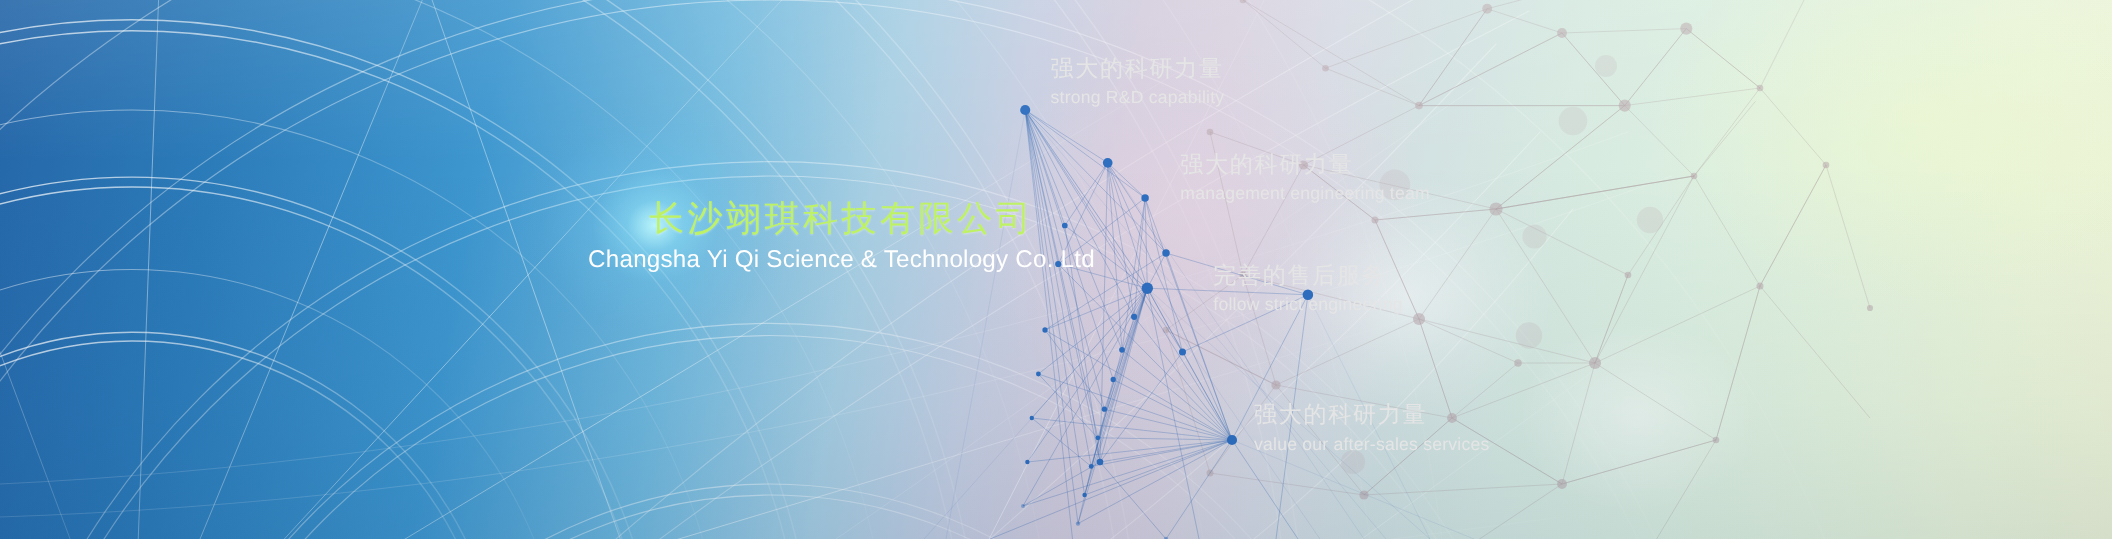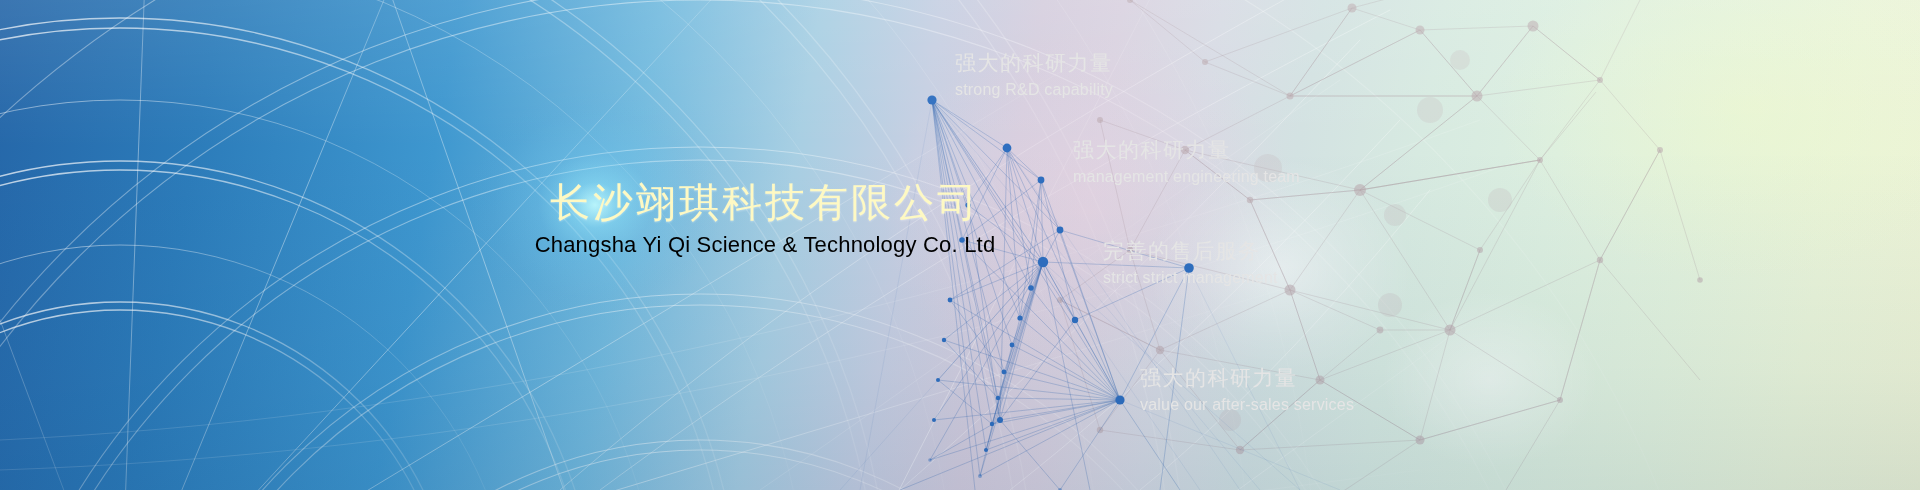--- a/index.html
+++ b/index.html
@@ -82,32 +82,32 @@
   
   .layer{left:0;top:0;width:1920px;height:490px;}
 
   
   #company-title{
     left:485px; top:180px; width:560px;
     text-align:center;
   }
   .title-cn{
     font-family:"Liberation Serif","DejaVu Serif",serif;
-    font-size:40px;
+    font-size:32px;
     letter-spacing:3px;
-    color:#fef9c3;
+    color:#bef264;
     line-height:1.15;
     white-space:nowrap;
     text-shadow:0 1px 2px rgba(255,255,255,0.35);
   }
   .title-en{
     font-family:"Liberation Sans",sans-serif;
     font-size:22px;
     letter-spacing:0.2px;
-    color:#000000;
+    color:#ffffff;
     margin-top:6px;
     white-space:nowrap;
   }
 
   .feature{white-space:nowrap;}
   .feature .f-cn{
     font-family:Liberation Mono, monospace;
     font-size:21px;
     letter-spacing:1.5px;
     color:#e5e5e5;
@@ -464,21 +464,21 @@
     <div class="f-en">strong R&amp;D capability</div>
   </div>
 
   <div class="feature" id="feature-1">
     <div class="f-cn">强大的科研力量</div>
     <div class="f-en">management engineering team</div>
   </div>
 
   <div class="feature" id="feature-2">
     <div class="f-cn">完善的售后服务</div>
-    <div class="f-en">strict strict management</div>
+    <div class="f-en">follow strict engineering</div>
   </div>
 
   <div class="feature" id="feature-3">
     <div class="f-cn">强大的科研力量</div>
     <div class="f-en">value our after-sales services</div>
   </div>
 
 </div>
 
 </body></html>

